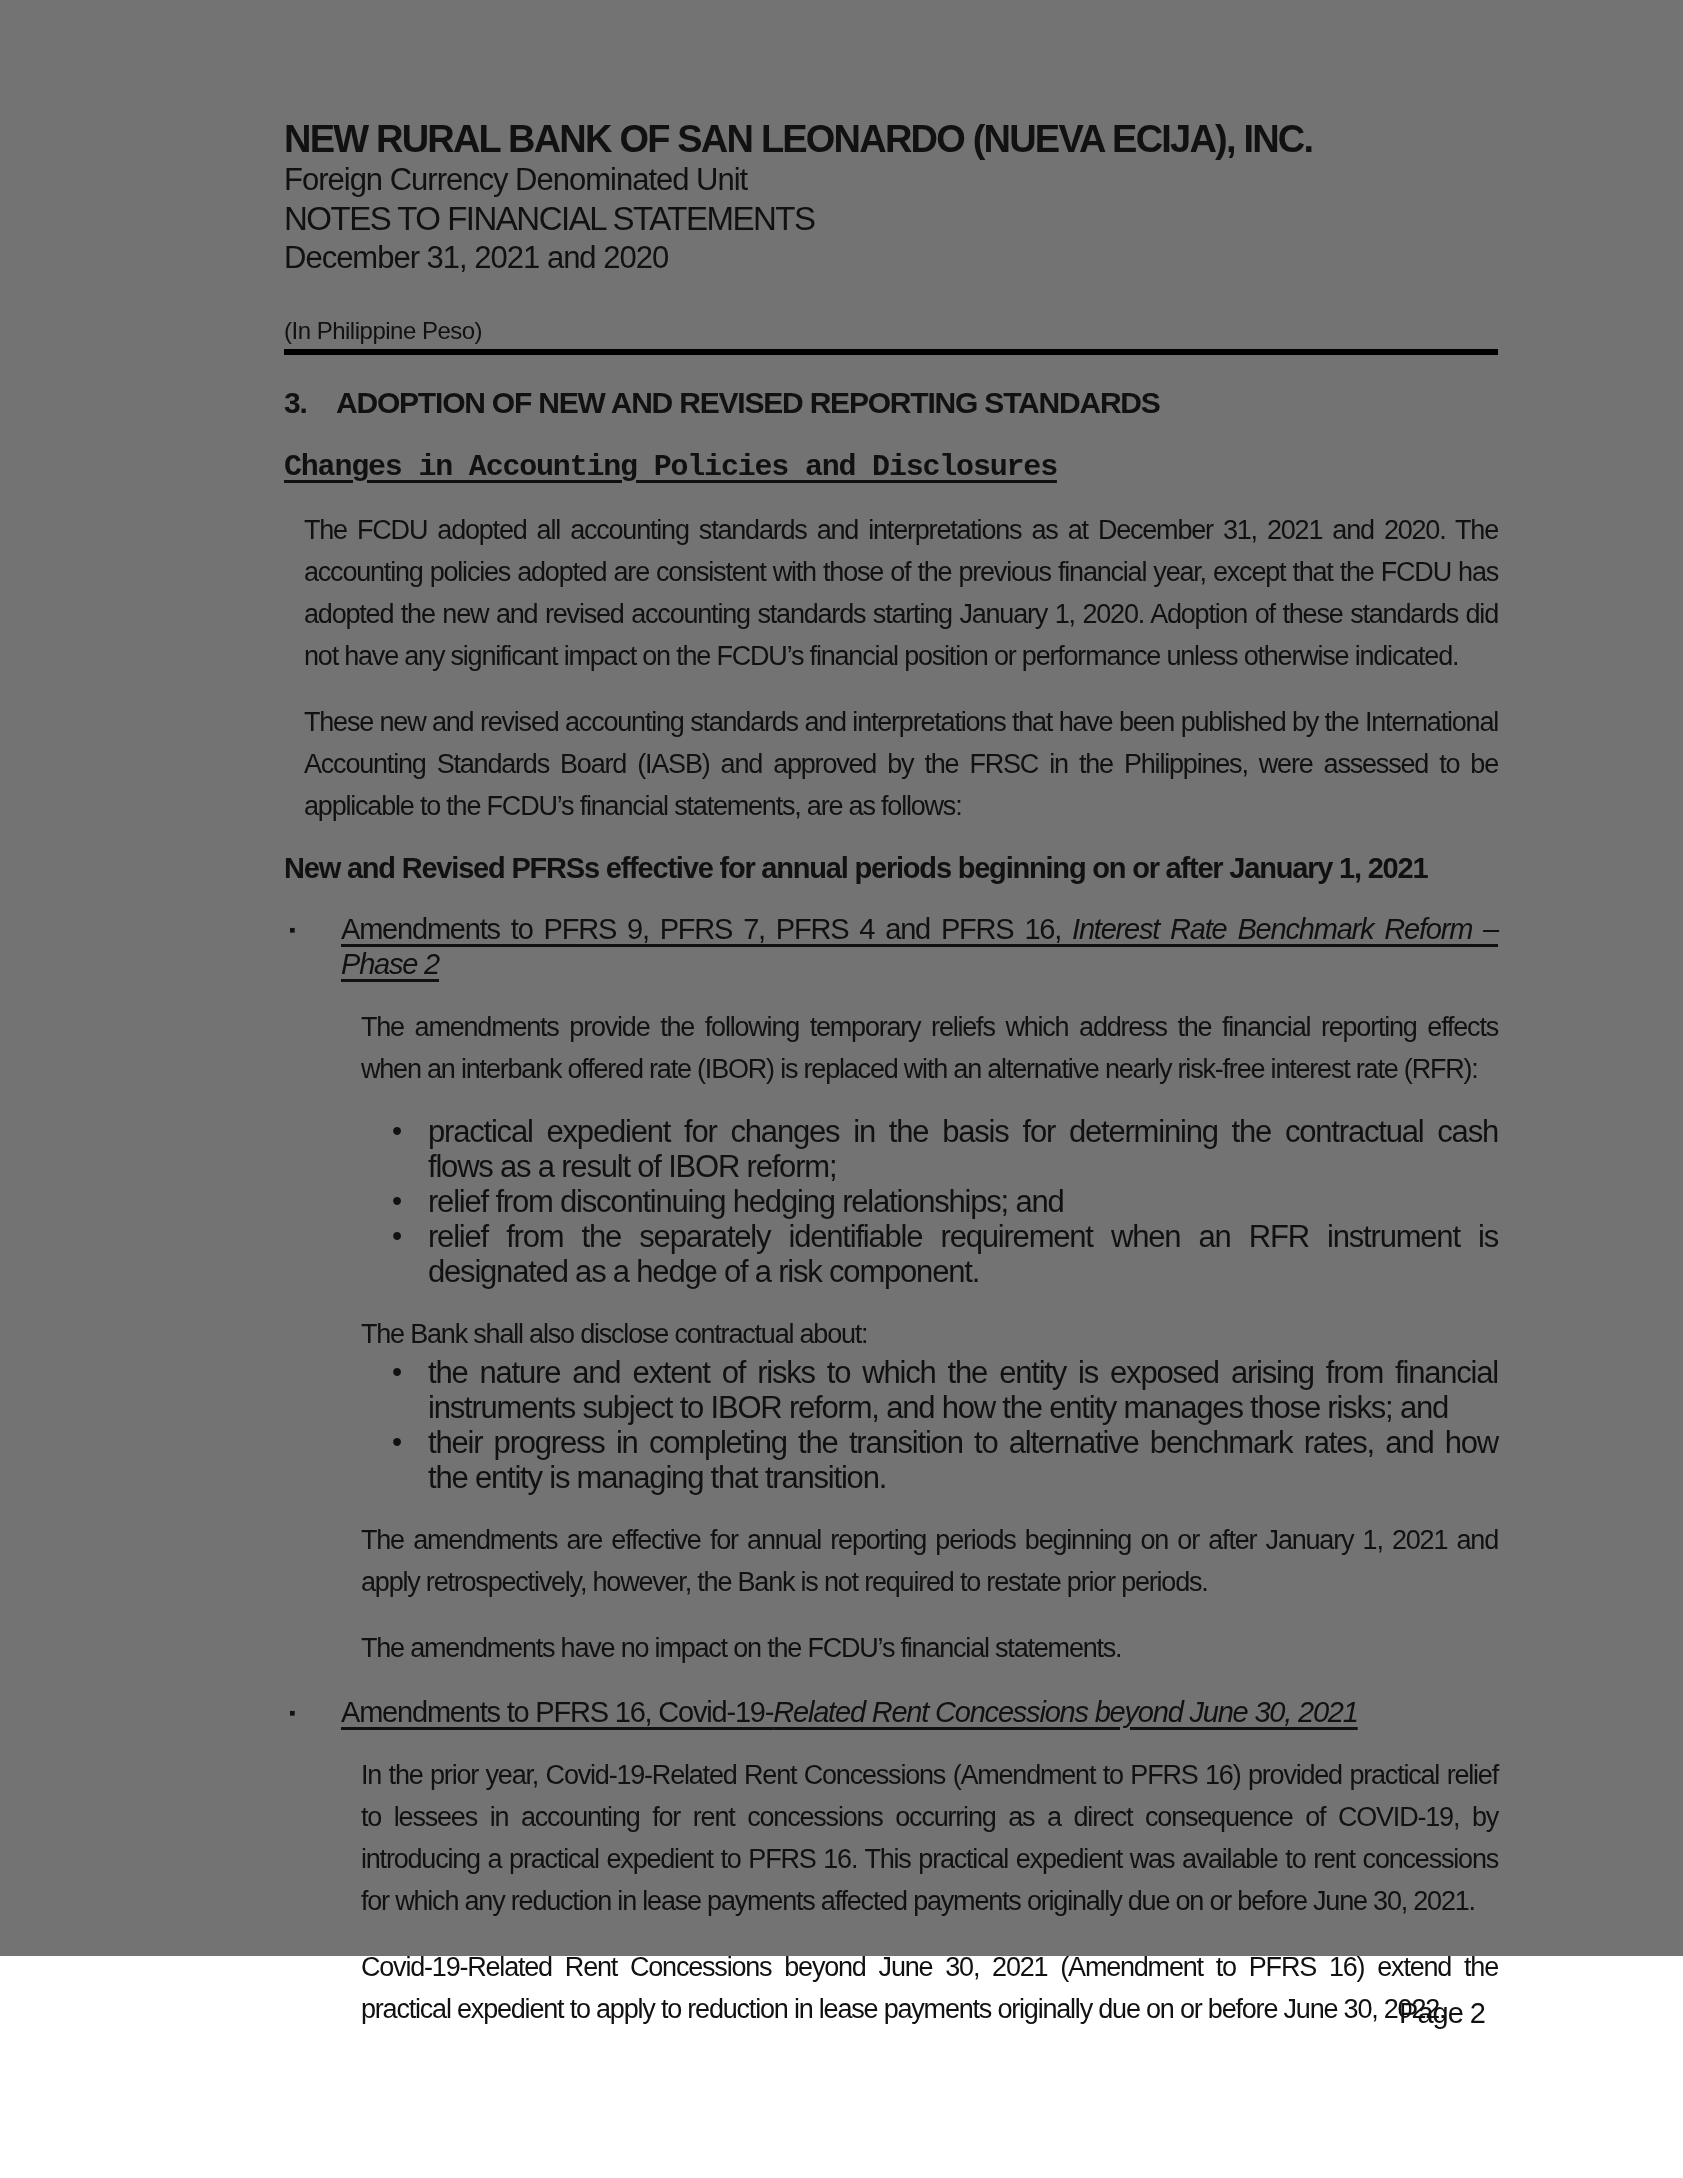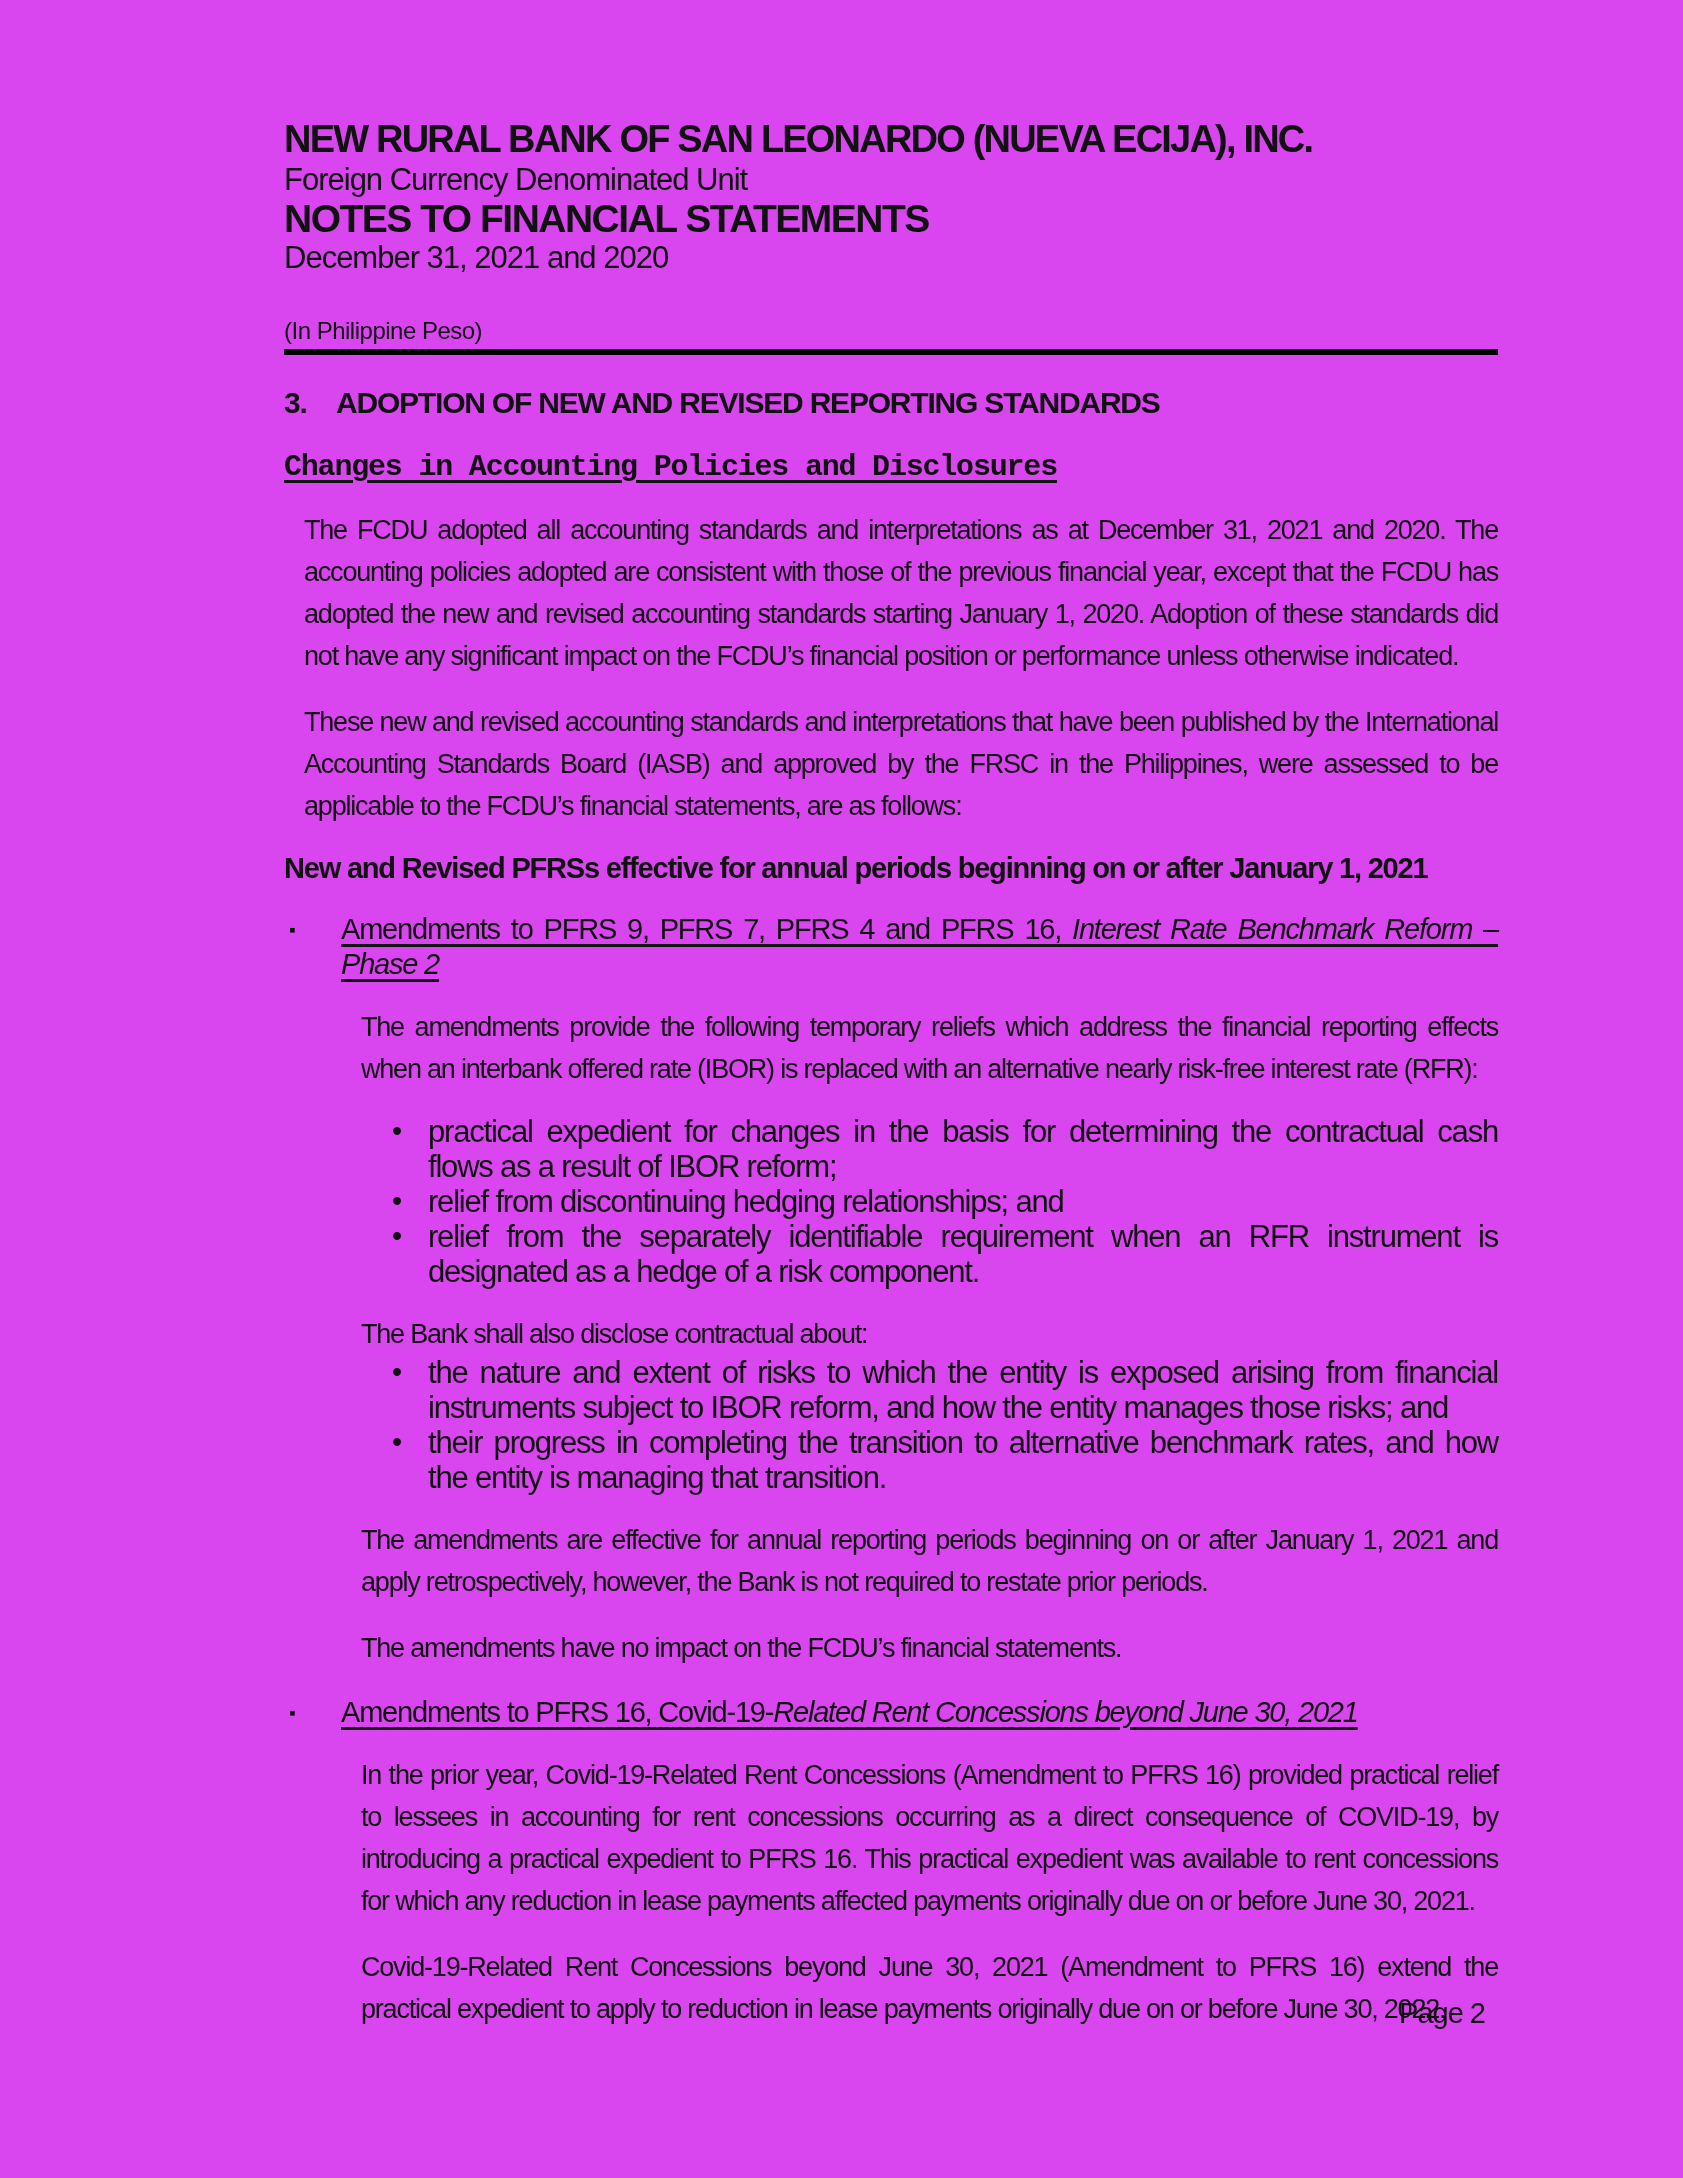--- a/index.html
+++ b/index.html
@@ -6,44 +6,44 @@
     margin: 0;
     padding: 0;
     background: #ffffff;
     width: 1683px;
     height: 2178px;
     overflow: hidden;
   }
   .sheet {
     position: relative;
     width: 1683px;
-    height: 2178px;
-    background: #d946ef;
+    height: 1956px;
+    background: #737373;
     color: #111111;
     font-family: "Liberation Sans", "DejaVu Sans", sans-serif;
     box-sizing: border-box;
     padding: 117px 185px 0 284px;
   }
   
   .bank-name {
     font-size: 38px;
     font-weight: bold;
     letter-spacing: -1.8px;
     line-height: 44px;
     white-space: nowrap;
   }
   .unit-line {
     font-size: 31px;
     letter-spacing: -1px;
     line-height: 38px;
     white-space: nowrap;
   }
   .doc-title {
-    font-size: 39px;
-    font-weight: bold;
+    font-size: 33px;
+    font-weight: normal;
     letter-spacing: -1.5px;
     line-height: 40px;
     white-space: nowrap;
   }
   .date-line {
     font-size: 31px;
     letter-spacing: -1px;
     line-height: 38px;
     white-space: nowrap;
   }

